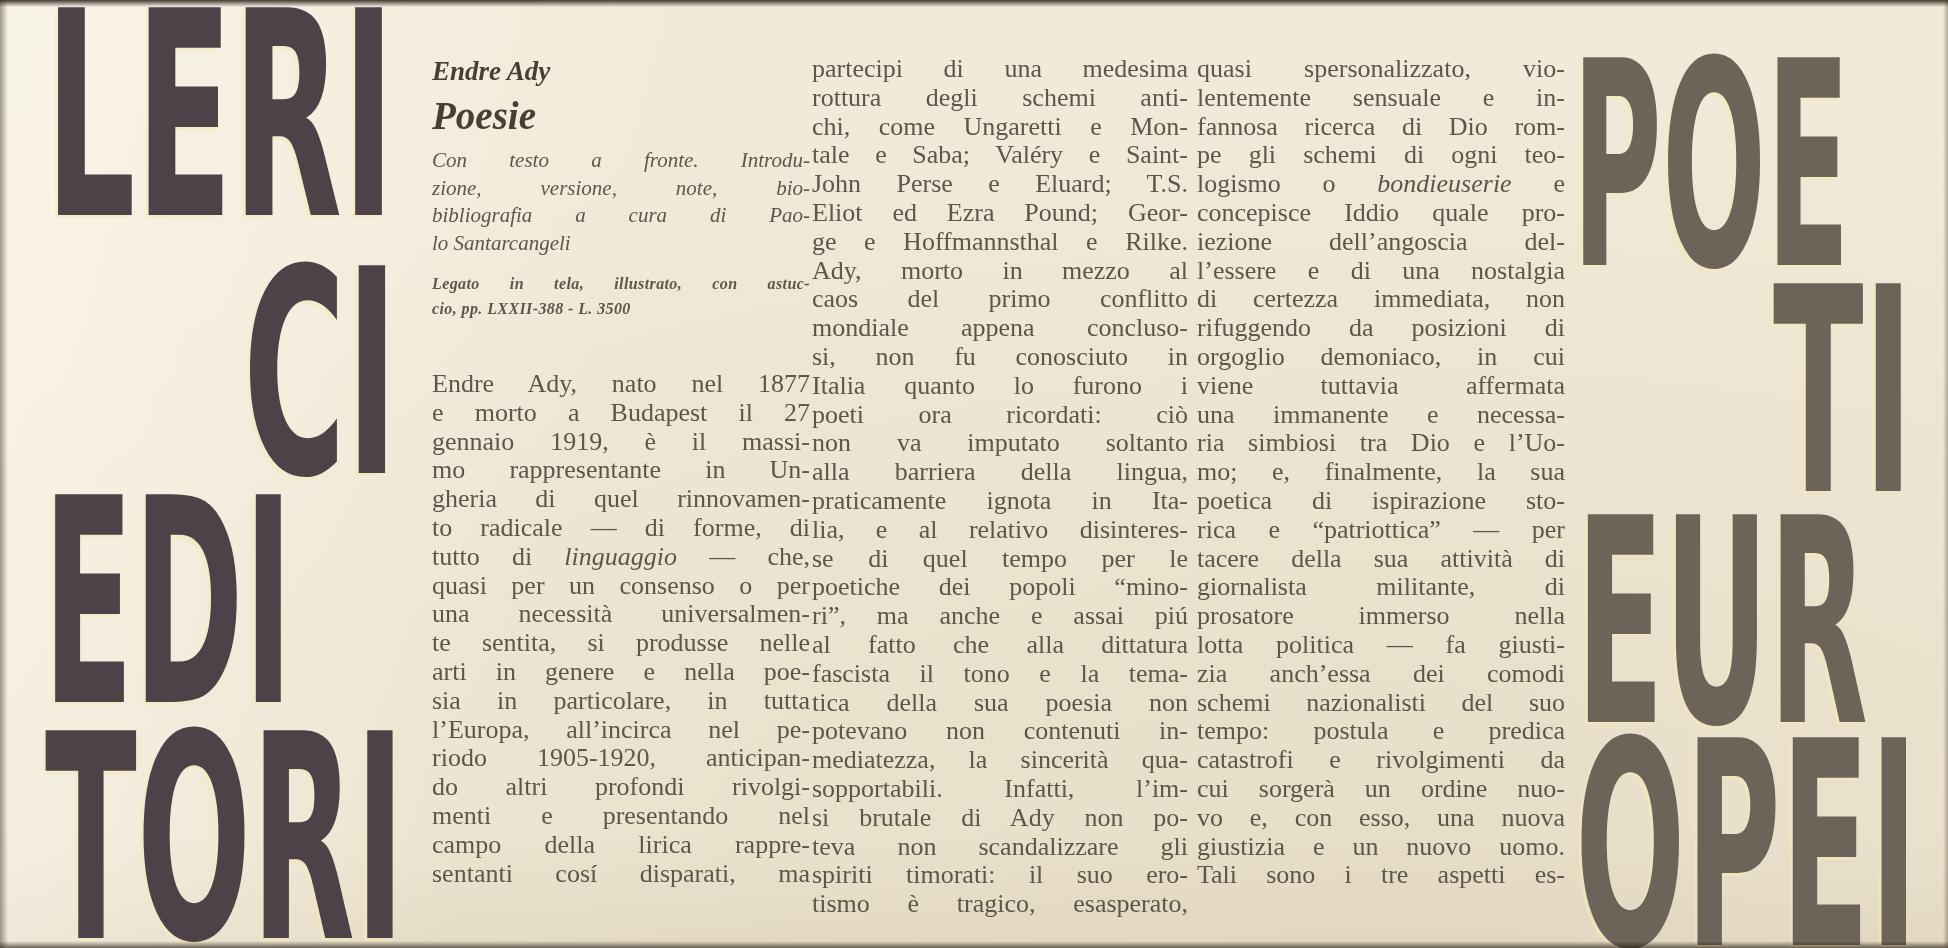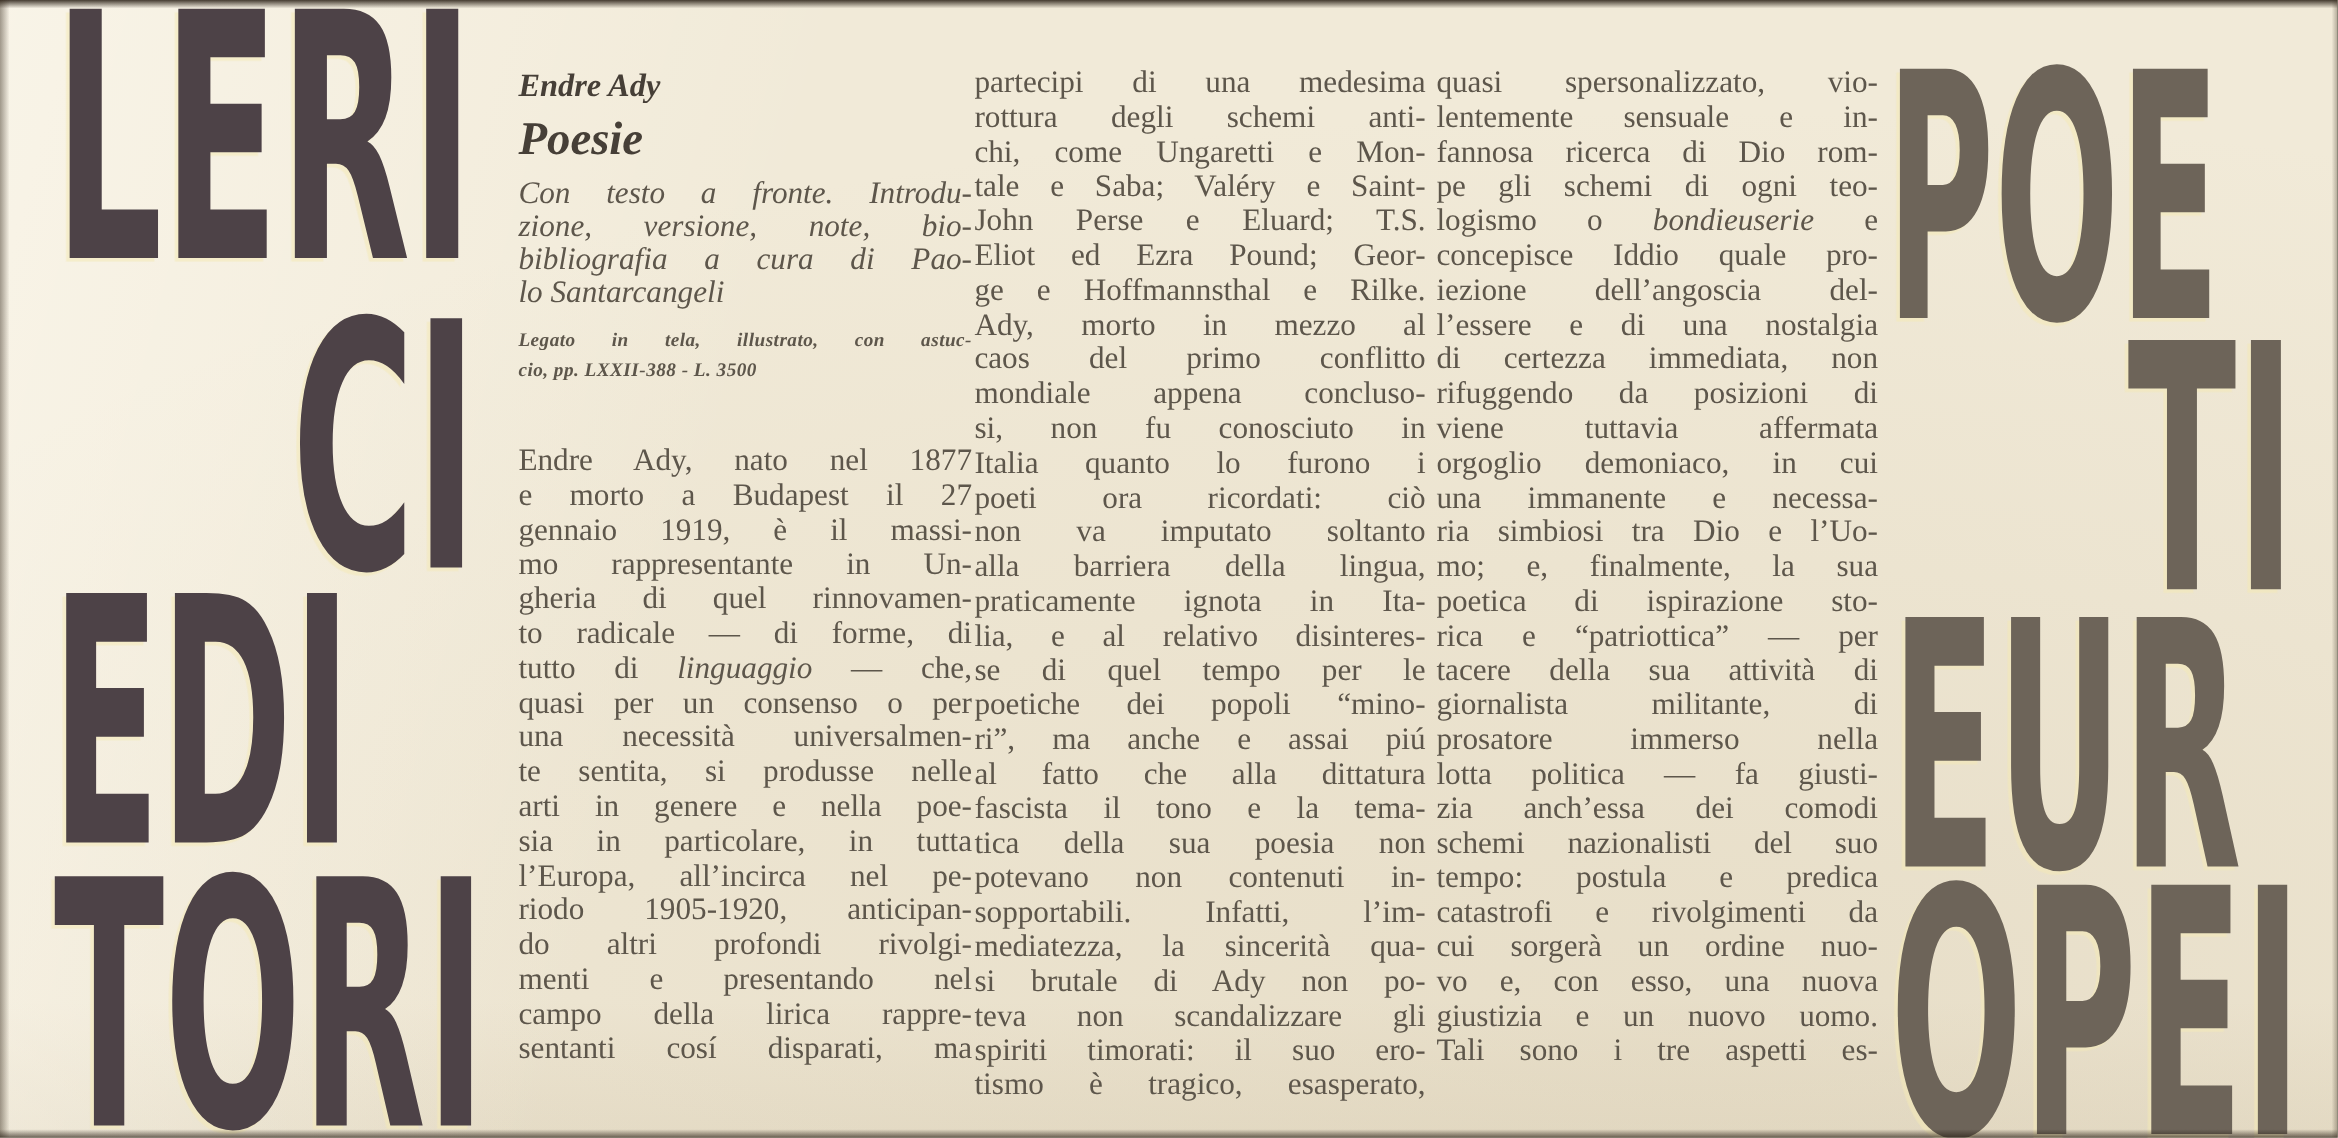--- a/index.html
+++ b/index.html
@@ -35,21 +35,21 @@
 
   
   .col{position:absolute;color:var(--ink-body,#5d564b);font-size:26px;line-height:28.8px;}
   .tline{text-align:justify;text-align-last:justify;}
   .tline.last-left{text-align-last:left;}
   .it{font-style:italic;}
 
   #col1-header{position:absolute;left:432px;top:56px;width:378px;font-style:italic;}
   .book-author{font-weight:bold;font-size:27px;line-height:30px;color:var(--ink-heading,#463f37);margin:0 0 10px 0;}
   .book-title{font-weight:bold;font-size:39px;line-height:39px;color:var(--ink-heading,#463f37);margin:0 0 12px 0;}
-  .book-subtitle{font-size:26px;line-height:27.6px;color:var(--ink-body,#5d564b);margin:0 0 15px 0;}
+  .book-subtitle{font-size:21px;line-height:27.6px;color:var(--ink-body,#5d564b);margin:0 0 15px 0;}
   .book-edition{font-size:16px;line-height:24.5px;font-weight:bold;letter-spacing:0.4px;color:var(--ink-body,#5d564b);}
 </style>
 </head>
 <body>
 
 <div class="scan"></div>
 
 <svg class="mast left" style="left:45px;top:10px" width="352" height="212">
   <text x="0" y="205" textLength="350" lengthAdjust="spacingAndGlyphs">LERI</text>
 </svg>
@@ -130,41 +130,41 @@
     <div class="tline"><span>alla barriera della lingua,</span></div>
     <div class="tline"><span>praticamente ignota in Ita-</span></div>
     <div class="tline"><span>lia, e al relativo disinteres-</span></div>
     <div class="tline"><span>se di quel tempo per le</span></div>
     <div class="tline"><span>poetiche dei popoli “mino-</span></div>
     <div class="tline"><span>ri”, ma anche e assai piú</span></div>
     <div class="tline"><span>al fatto che alla dittatura</span></div>
     <div class="tline"><span>fascista il tono e la tema-</span></div>
     <div class="tline"><span>tica della sua poesia non</span></div>
     <div class="tline"><span>potevano non contenuti in-</span></div>
+    <div class="tline"><span>mediatezza, la sincerità qua-</span></div>
     <div class="tline"><span>sopportabili. Infatti, l’im-</span></div>
-    <div class="tline"><span>mediatezza, la sincerità qua-</span></div>
     <div class="tline"><span>si brutale di Ady non po-</span></div>
     <div class="tline"><span>teva non scandalizzare gli</span></div>
     <div class="tline"><span>spiriti timorati: il suo ero-</span></div>
     <div class="tline"><span>tismo è tragico, esasperato,</span></div>
   </div>
 
 <div class="col" style="left:1197px;top:55px;width:368px">
     <div class="tline"><span>quasi spersonalizzato, vio-</span></div>
     <div class="tline"><span>lentemente sensuale e in-</span></div>
     <div class="tline"><span>fannosa ricerca di Dio rom-</span></div>
     <div class="tline"><span>pe gli schemi di ogni teo-</span></div>
     <div class="tline"><span>logismo o </span><span class="it">bondieuserie</span><span> e</span></div>
     <div class="tline"><span>concepisce Iddio quale pro-</span></div>
     <div class="tline"><span>iezione dell’angoscia del-</span></div>
     <div class="tline"><span>l’essere e di una nostalgia</span></div>
     <div class="tline"><span>di certezza immediata, non</span></div>
     <div class="tline"><span>rifuggendo da posizioni di</span></div>
+    <div class="tline"><span>orgoglio demoniaco, in cui</span></div>
     <div class="tline"><span>viene tuttavia affermata</span></div>
-    <div class="tline"><span>orgoglio demoniaco, in cui</span></div>
     <div class="tline"><span>una immanente e necessa-</span></div>
     <div class="tline"><span>ria simbiosi tra Dio e l’Uo-</span></div>
     <div class="tline"><span>mo; e, finalmente, la sua</span></div>
     <div class="tline"><span>poetica di ispirazione sto-</span></div>
     <div class="tline"><span>rica e “patriottica” — per</span></div>
     <div class="tline"><span>tacere della sua attività di</span></div>
     <div class="tline"><span>giornalista militante, di</span></div>
     <div class="tline"><span>prosatore immerso nella</span></div>
     <div class="tline"><span>lotta politica — fa giusti-</span></div>
     <div class="tline"><span>zia anch’essa dei comodi</span></div>

